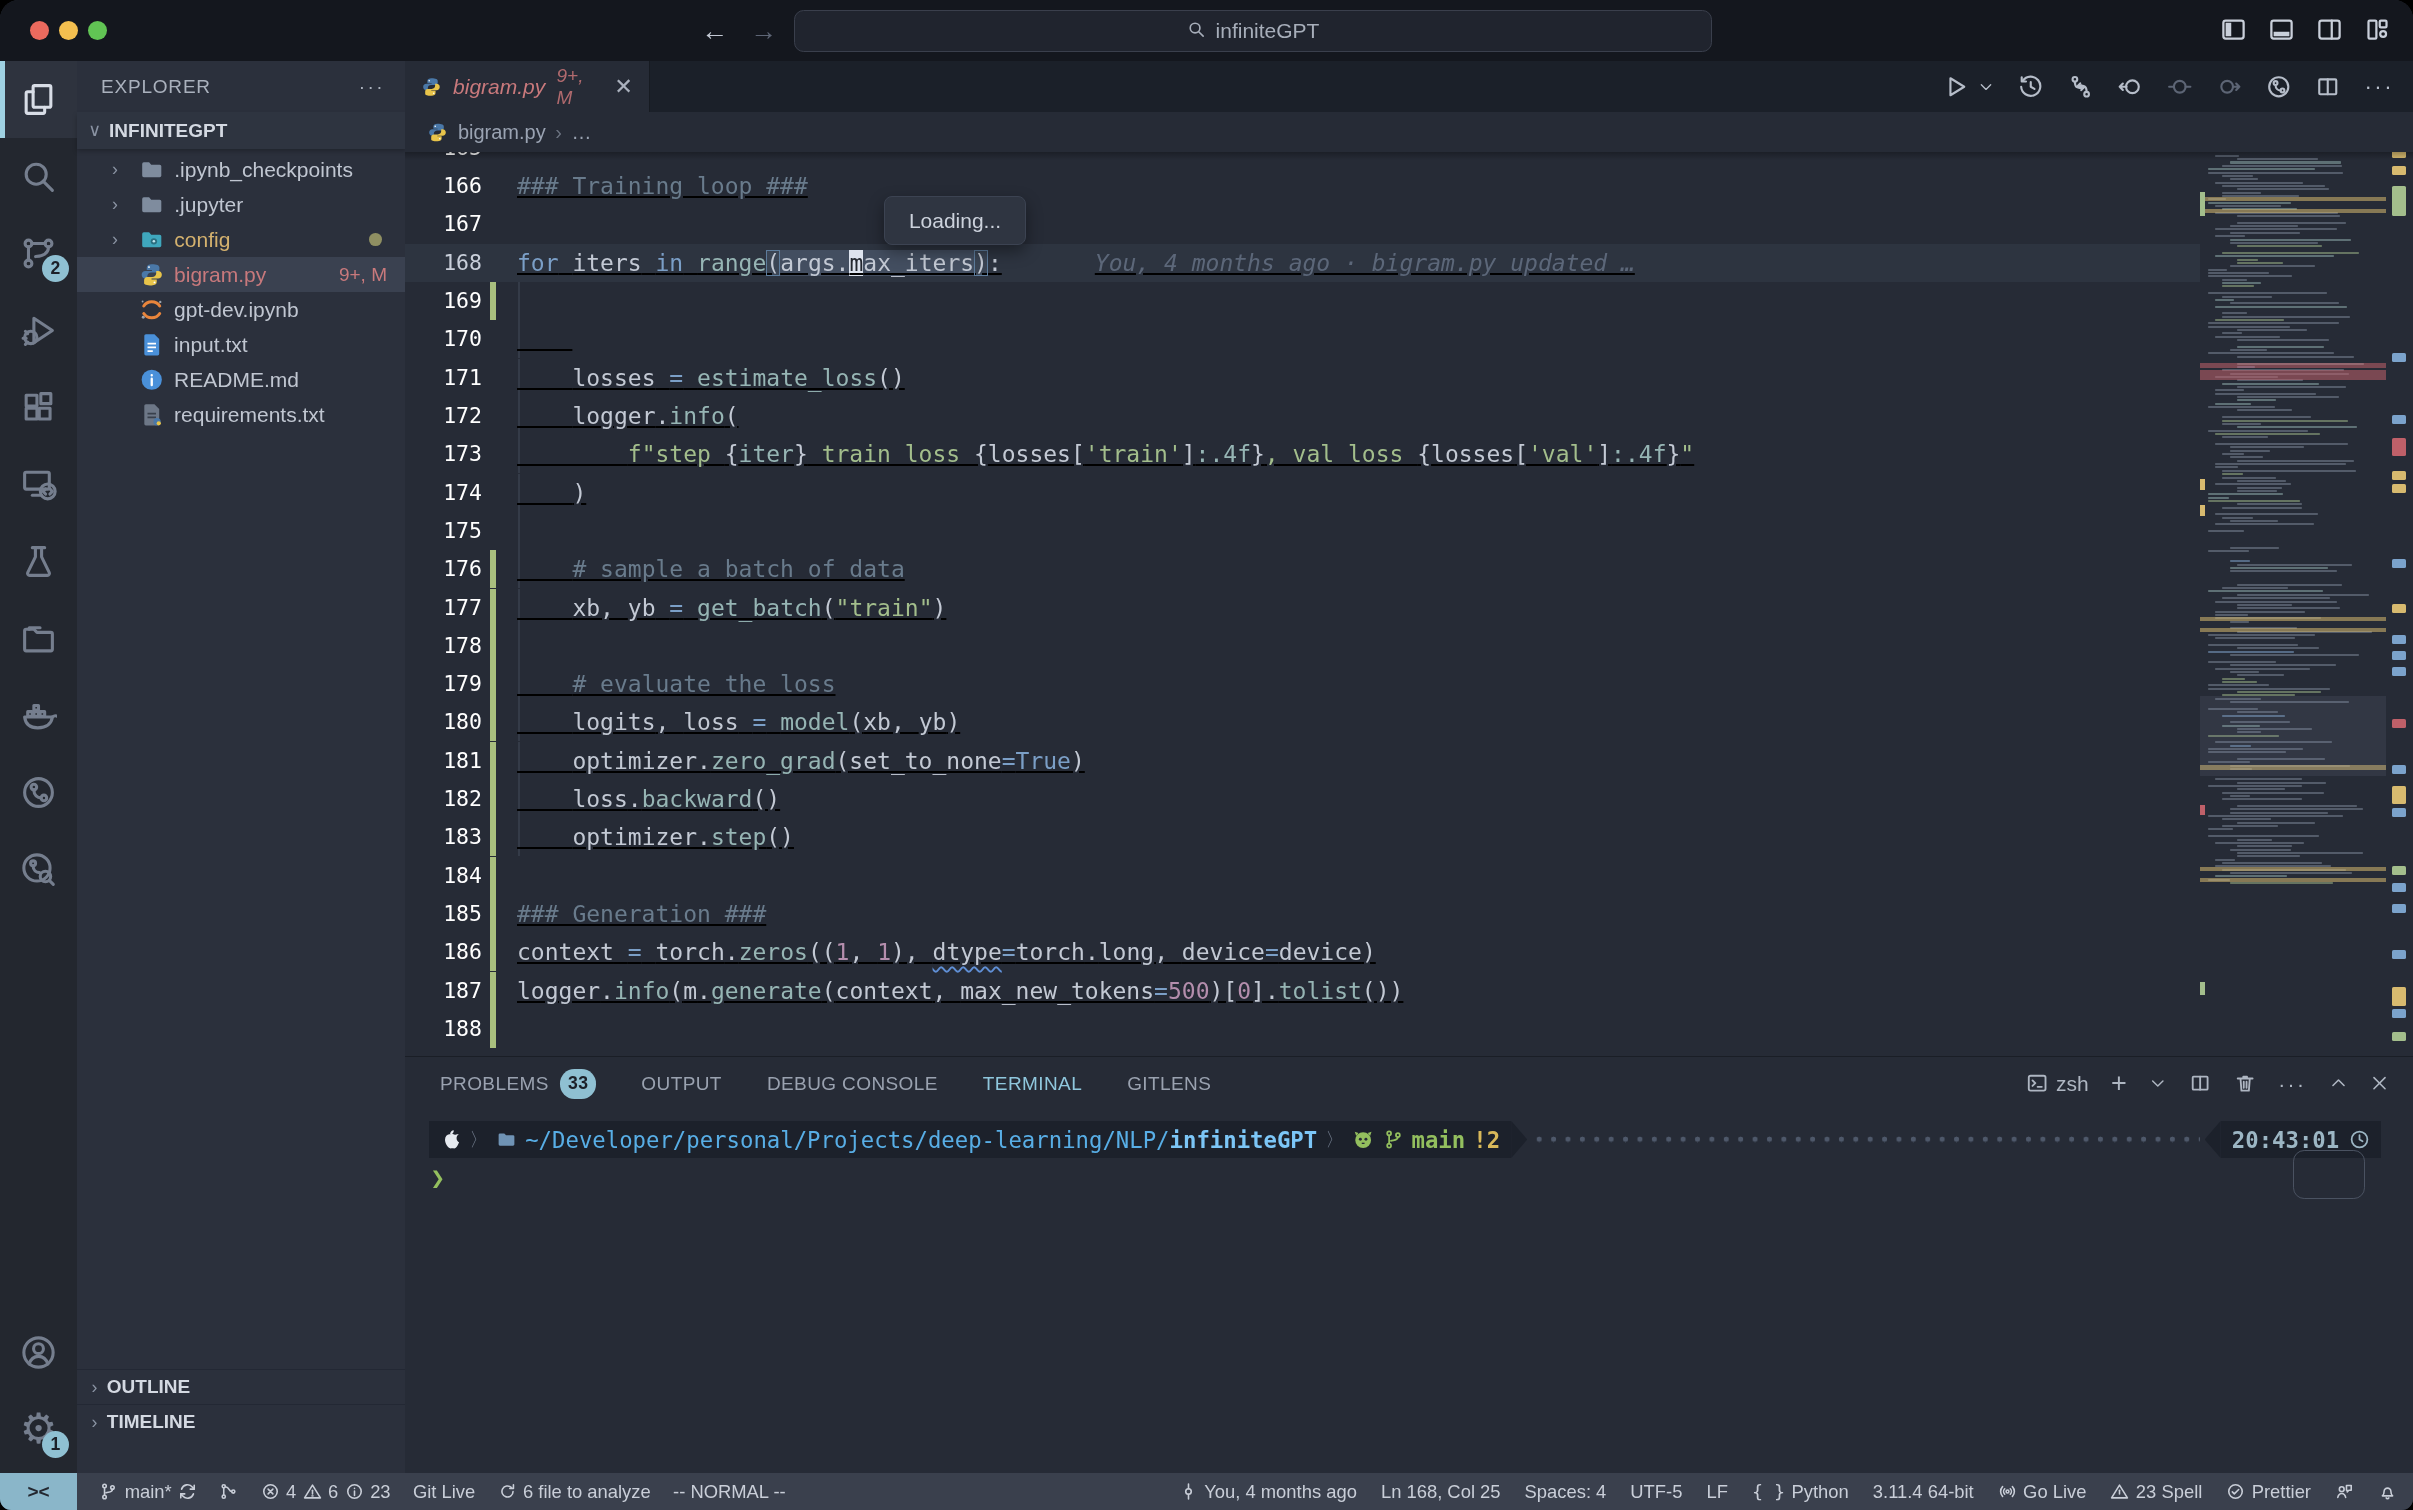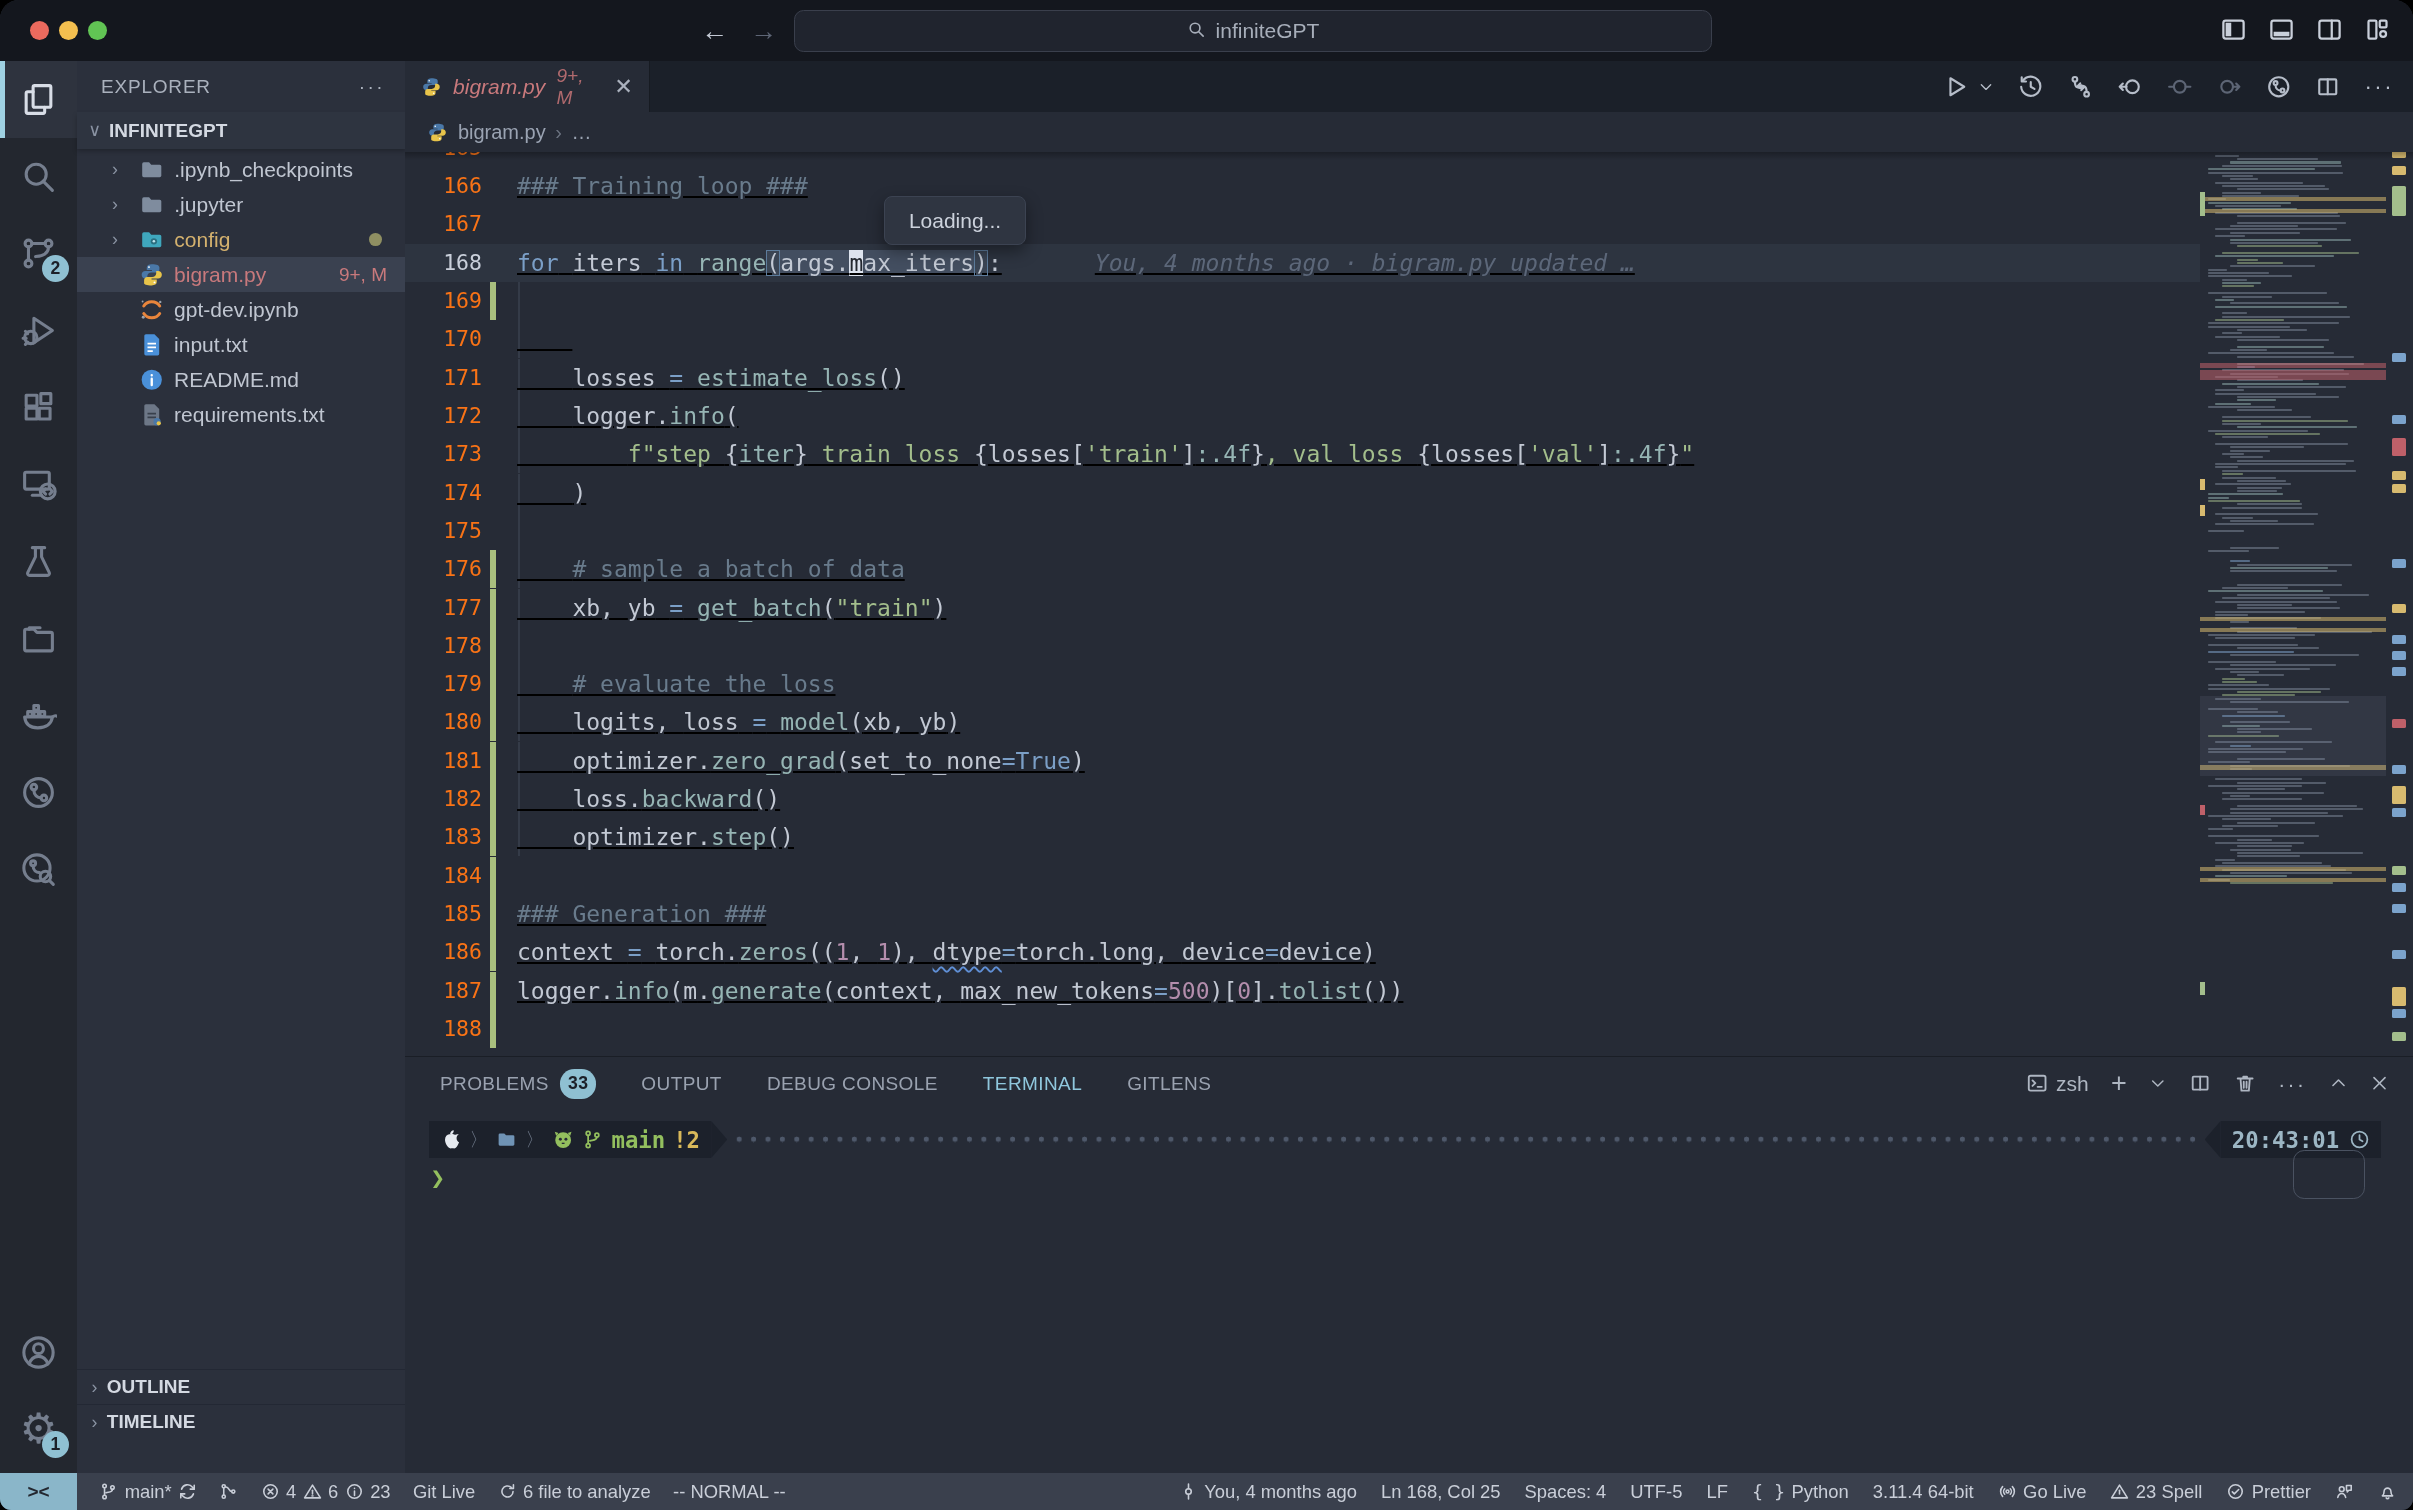--- a/index.html
+++ b/index.html
@@ -67,21 +67,21 @@
   .editor-toolbar .dim { color:#5d6575; }
   .breadcrumb { position:absolute; left:0; top:51px; right:0; height:40px; display:flex; align-items:center;
                 gap:9.6px; padding-left:22.3px; color:#9aa3b2; font-size:20px; background:#262b36; }
   .breadcrumb .ficon { width:21px; height:21px; }
 
   .code-area { position:absolute; left:0; top:91px; right:0; bottom:0; overflow:hidden; }
   .code-area::before { content:""; position:absolute; left:0; right:0; top:0; height:8px;
                        background:linear-gradient(rgba(0,0,0,.28), transparent); z-index:5; }
   .code-row { position:absolute; left:0; height:38px; white-space:pre; font-family:"DejaVu Sans Mono", monospace;
               font-size:23px; line-height:38px; }
-  .code-row .num { position:absolute; left:0; width:77px; text-align:right; color:#f97316;
+  .code-row .num { position:absolute; left:0; width:77px; text-align:right; color:#ffffff;
                    font-size:21.5px; }
   .code-row.current .num { color:#c9cfda; }
   .code-row.current { background:#2d3440; width:1795px; }
   .modbar { position:absolute; left:85px; top:0; width:5.6px; height:38px; background:#a9bf7e; }
   .iguide { position:absolute; left:113px; top:0; width:1.6px; height:38px; background:#343b48; }
   .ctext { position:absolute; left:112px;text-decoration:underline; }
   .tk-kw { color:#7b9fc7; } .tk-fn { color:#96b5b4; } .tk-str { color:#a3be8c; }
   .tk-num { color:#b48ead; } .tk-var { color:#c3c9d4; } .tk-pn { color:#c3c9d4; }
   .tk-op { color:#7b9fc7; } .tk-cm { color:#697b8c; }
   .tk-blame { color:#5c6779; font-style:italic; margin-left:93px; }
@@ -755,20 +755,21 @@
     <div class="term">
       <div class="seg">
         <svg style="width:21px;height:24px;" viewBox="0 0 24 28">
             <path fill="#e6eaf0" d="M12.6 7.2c2-.3 3.4.6 4.4.6 1.1 0 3-.9 4.8-.5-2 1.3-2.7 2.6-2.7 4.7 0 2.5 1.4 4 2.9 4.6-.8 2.4-2.4 5.3-4.2 6.7-1.2.9-2.3.3-3.6.3-1.4 0-2 .6-3.4-.2C8.3 22 5.6 17.4 5.6 13.6c0-3.8 2.5-5.9 4.9-6.2 1-.1 1.6-.2 2.1-.2z"></path>
             <path fill="#e6eaf0" d="M15.7 2.6c.4 1.5-.5 3.4-1.9 4.3-.6.4-1.4.7-2.2.6-.2-1.5.7-3.1 1.7-4 .7-.6 1.7-1 2.4-.9z"></path>
           </svg>
         <span class="psep">〉</span>
         <svg class="icn" style="width:21px;height:21px;color:#6f93b5;" viewBox="0 0 24 24">
             <path fill="#6f93b5" stroke="none" d="M3 6.5A1.5 1.5 0 0 1 4.5 5h5l2 2.2h8A1.5 1.5 0 0 1 21 8.7v9A1.5 1.5 0 0 1 19.5 19h-15A1.5 1.5 0 0 1 3 17.5z"></path>
           </svg>
+        <span class="ppath"><span>~/Developer/personal/Projects/deep-learning/NLP/</span><b>infiniteGPT</b></span>
         <span class="psep">〉</span>
         <svg style="width:22.3px;height:22.3px;" viewBox="0 0 24 24">
             <circle cx="12" cy="13" r="8.5" fill="#93bf5e"></circle>
             <path fill="#93bf5e" d="M4.5 8.5 3 4l4 1.5zM19.5 8.5 21 4l-4 1.5z"></path>
             <circle cx="9" cy="12" r="1.6" fill="#262b36"></circle>
             <circle cx="15" cy="12" r="1.6" fill="#262b36"></circle>
             <path d="M10.5 16.5h3" stroke="#262b36" stroke-width="1.4"></path>
           </svg>
         <svg class="icn" style="width:21px;height:21px;color:#93bf5e;" viewBox="0 0 24 24">
             <circle cx="7" cy="5" r="2.2"></circle>

